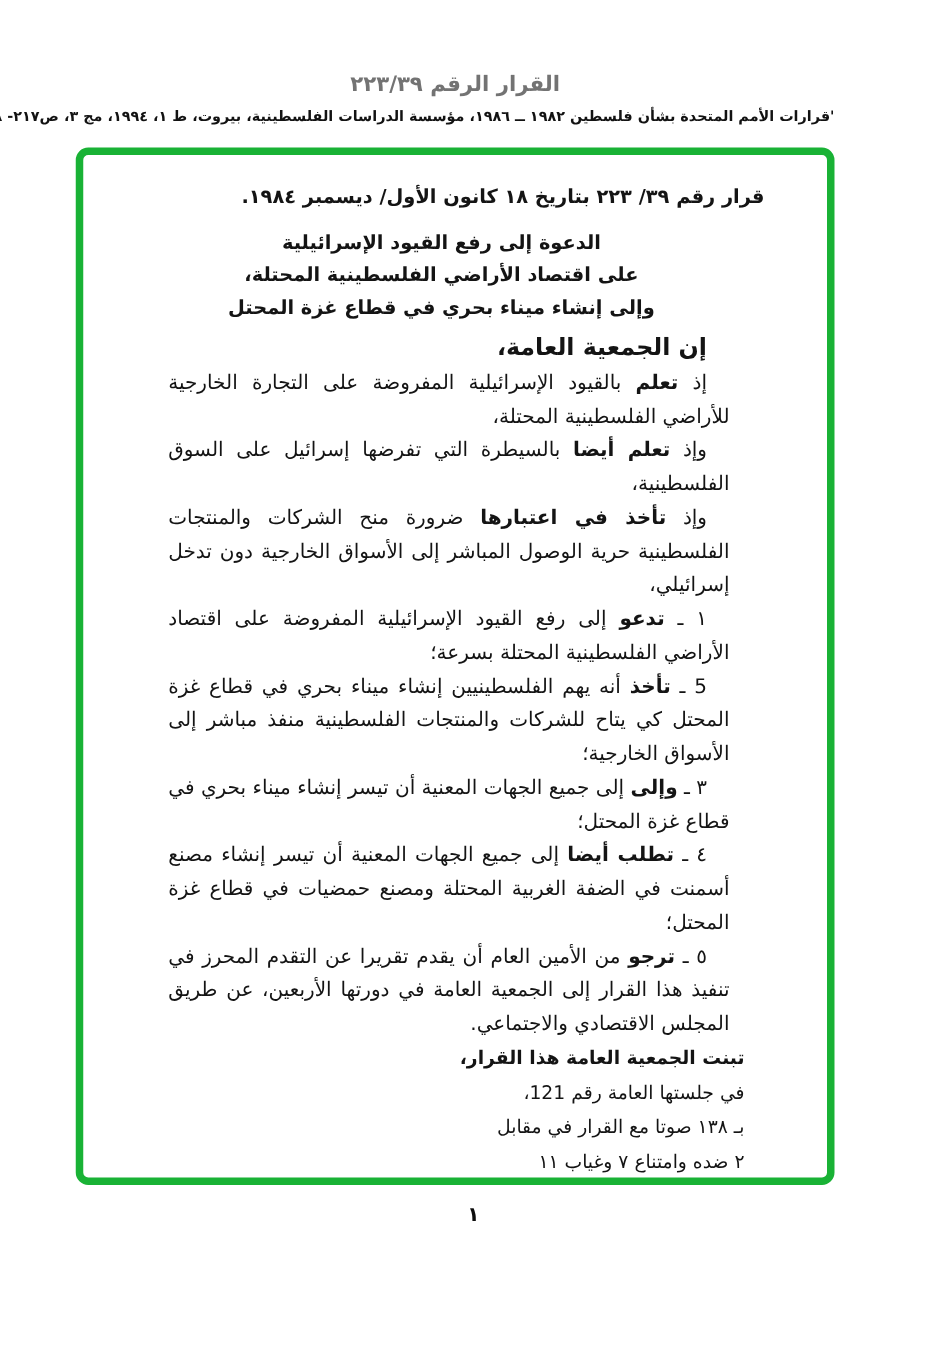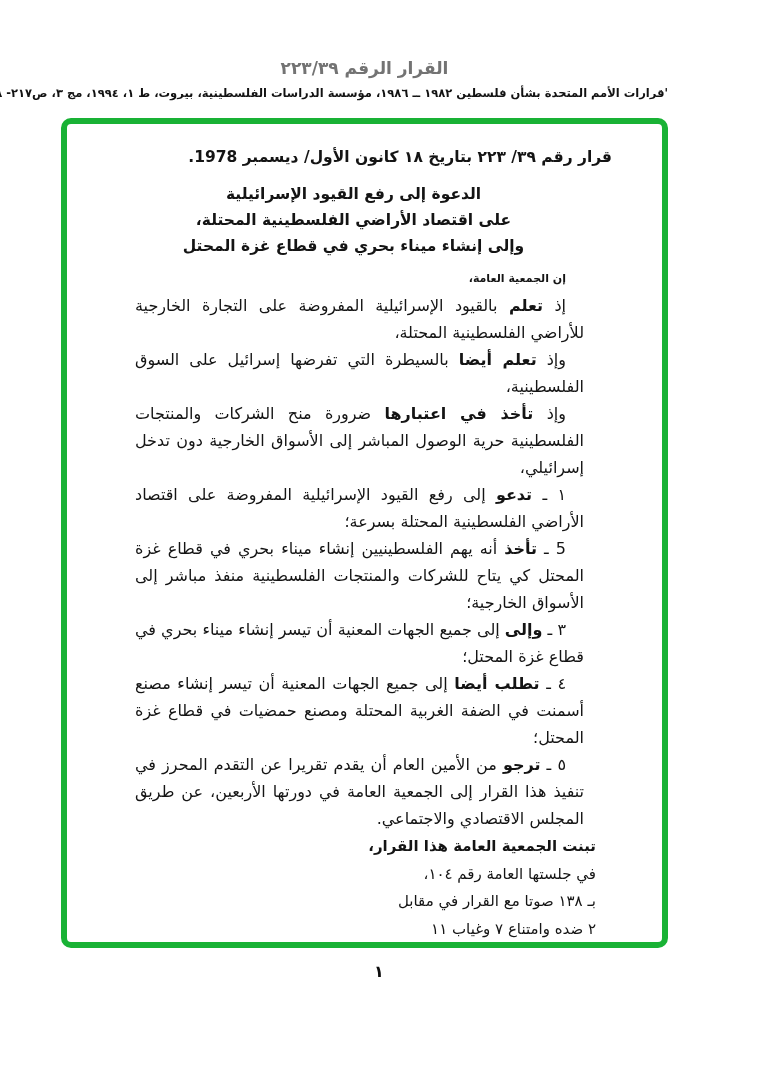--- a/index.html
+++ b/index.html
@@ -23,21 +23,21 @@
     width:607px;height:830px;
     border:6px solid #19b235;border-radius:10px;
     padding:20px 50px 0 56px;
     overflow:hidden;background:#fff;
   }
   .res-line{
     margin:0 0 11px 0;font-size:15.5px;font-weight:bold;line-height:26px;text-align:right;
   }
   .subtitle{text-align:center;font-weight:bold;font-size:15.5px;line-height:26px;margin:0 28px 2px 0;}
   .opening{
-    margin:6px 28px 0 0;font-weight:bold;font-size:11px;line-height:27px;
+    margin:6px 28px 0 0;font-weight:bold;font-size:19px;line-height:27px;
     text-indent:18px;text-align:right;
   }
   .para{
     margin:0 28px 0 12px;font-size:16px;line-height:27px;
     text-align:justify;text-align-last:start;text-indent:18px;
   }
   .para b{font-weight:bold;}
   .adoption{
     width:246px;margin:1px auto 0 0;margin-right:0;margin-left:auto;
   }
@@ -57,21 +57,21 @@
 
 <div class="page">
 
   <header class="doc-header">
     <div class="doc-title">القرار الرقم ٢٢٣/٣٩</div>
     <div class="doc-citation">'قرارات الأمم المتحدة بشأن فلسطين ١٩٨٢ ــ ١٩٨٦، مؤسسة الدراسات الفلسطينية، بيروت، ط ١، ١٩٩٤، مج ٣، ص٢١٧- ٢١٨'</div>
   </header>
 
   <div class="frame" style="border-color: rgb(25, 178, 53);">
 
-    <p class="res-line">قرار رقم ٣٩/ ٢٢٣ بتاريخ ١٨ كانون الأول/ ديسمبر 1978.</p>
+    <p class="res-line">قرار رقم ٣٩/ ٢٢٣ بتاريخ ١٨ كانون الأول/ ديسمبر ١٩٨٤.</p>
 
     <div class="subtitle">
       <div>الدعوة إلى رفع القيود الإسرائيلية</div>
       <div>على اقتصاد الأراضي الفلسطينية المحتلة،</div>
       <div>وإلى إنشاء ميناء بحري في قطاع غزة المحتل</div>
     </div>
 
     <p class="opening">إن الجمعية العامة،</p>
 
     <p class="para"><span>إذ </span><b>تعلم</b><span> بالقيود الإسرائيلية المفروضة على التجارة الخارجية للأراضي الفلسطينية المحتلة،</span></p>
@@ -85,21 +85,21 @@
     <p class="para"><span>5 ـ </span><b>تأخذ</b><span> أنه يهم الفلسطينيين إنشاء ميناء بحري في قطاع غزة المحتل كي يتاح للشركات والمنتجات الفلسطينية منفذ مباشر إلى الأسواق الخارجية؛</span></p>
 
     <p class="para"><span>٣ ـ </span><b>وإلى</b><span> إلى جميع الجهات المعنية أن تيسر إنشاء ميناء بحري في قطاع غزة المحتل؛</span></p>
 
     <p class="para"><span>٤ ـ </span><b>تطلب أيضا</b><span> إلى جميع الجهات المعنية أن تيسر إنشاء مصنع أسمنت في الضفة الغربية المحتلة ومصنع حمضيات في قطاع غزة المحتل؛</span></p>
 
     <p class="para"><span>٥ ـ </span><b>ترجو</b><span> من الأمين العام أن يقدم تقريرا عن التقدم المحرز في تنفيذ هذا القرار إلى الجمعية العامة في دورتها الأربعين، عن طريق المجلس الاقتصادي والاجتماعي.</span></p>
 
     <div class="adoption">
       <div class="adoption-line bold">تبنت الجمعية العامة هذا القرار،</div>
-      <div class="adoption-line">في جلستها العامة رقم ١٠٤،</div>
+      <div class="adoption-line">في جلستها العامة رقم 121،</div>
       <div class="adoption-line">بـ ١٣٨ صوتا مع القرار في مقابل</div>
       <div class="adoption-line">٢ ضده وامتناع ٧ وغياب ١١</div>
     </div>
 
   </div>
 
   <div class="page-number">١</div>
 
 </div>
 

